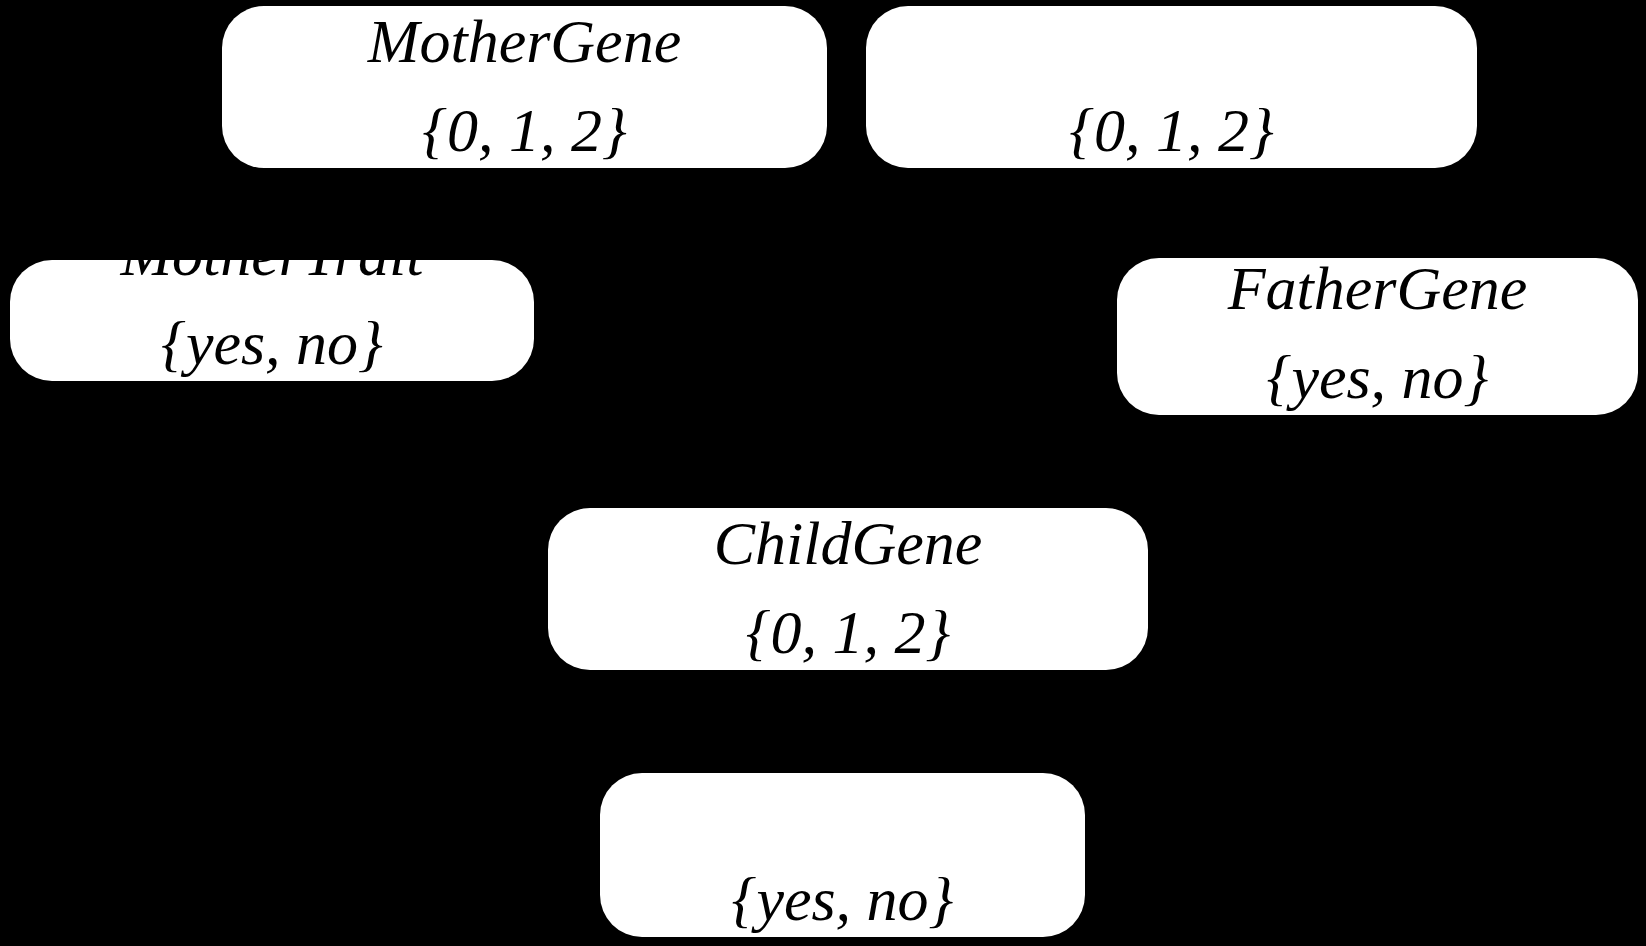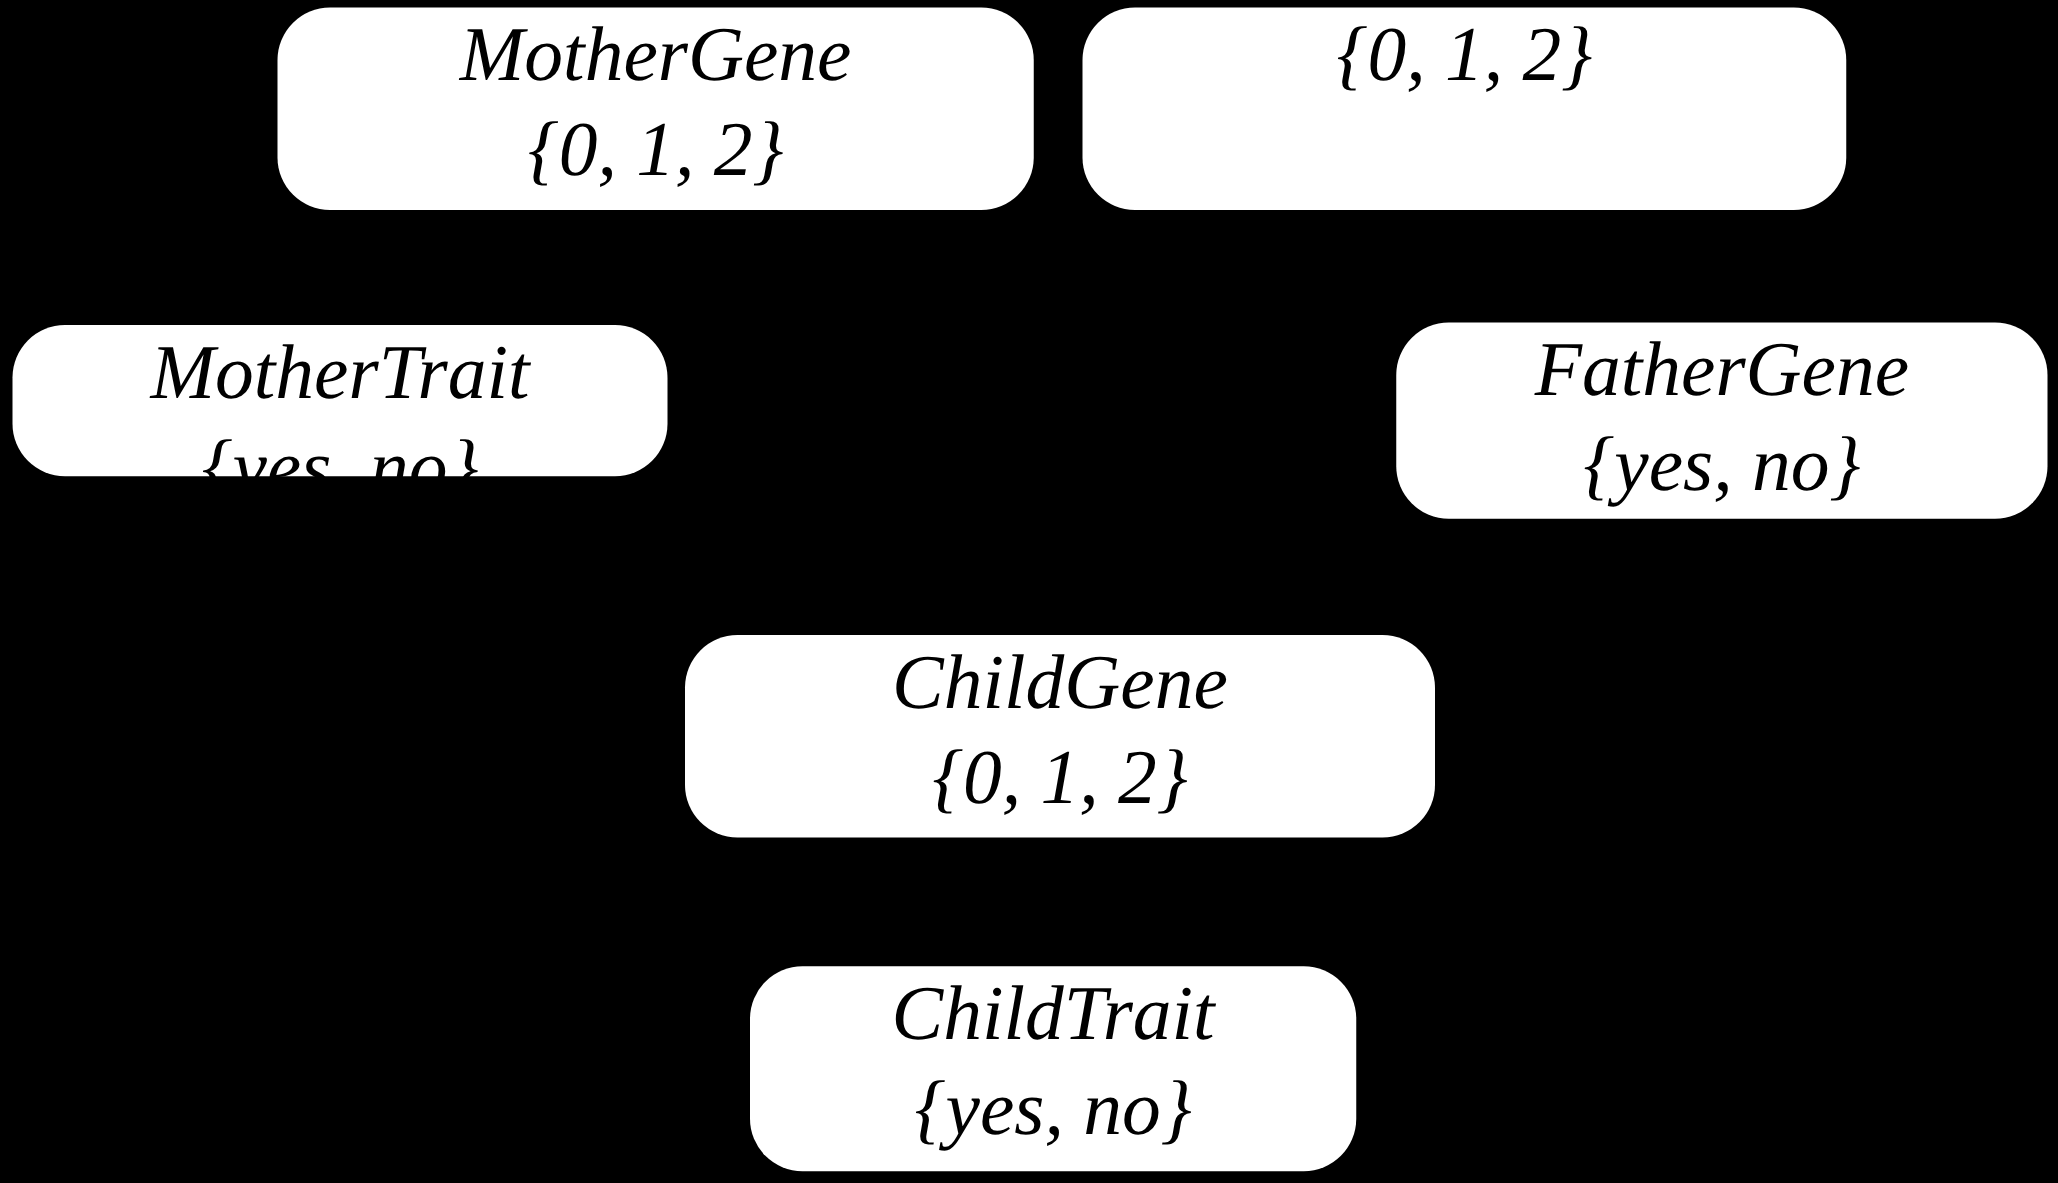--- a/index.html
+++ b/index.html
@@ -15,27 +15,28 @@
     overflow: hidden;
     font-family: "Liberation Serif", serif;
   }
   .node {
     position: absolute;
     background: #ffffff;
     border-radius: 42px;
     display: flex;
     flex-direction: column;
     align-items: center;
-    justify-content: flex-start;
+    justify-content: flex-end;
     text-align: center;
     color: #000000;
     font-style: italic;
     font-size: 62px;
     line-height: 76px;
     white-space: nowrap;
+    gap: 13px;
   }
   .node .label,
   .node .domain {
     display: block;
   }
 </style>
 </head>
 <body>
 
 <div class="stage">
@@ -58,17 +59,16 @@
     <span class="label">FatherGene</span>
     <span class="domain">{yes, no}</span>
   </div>
 
   <div class="node" style="left:548px; top:508px; width:600px; height:162px;">
     <span class="label">ChildGene</span>
     <span class="domain">{0, 1, 2}</span>
   </div>
 
   <div class="node" style="left:600px; top:773px; width:485px; height:164px;">
-    <span class="label">ChildTrait</span>
     <span class="domain">{yes, no}</span>
   </div>
 
 </div>
 
 </body></html>

